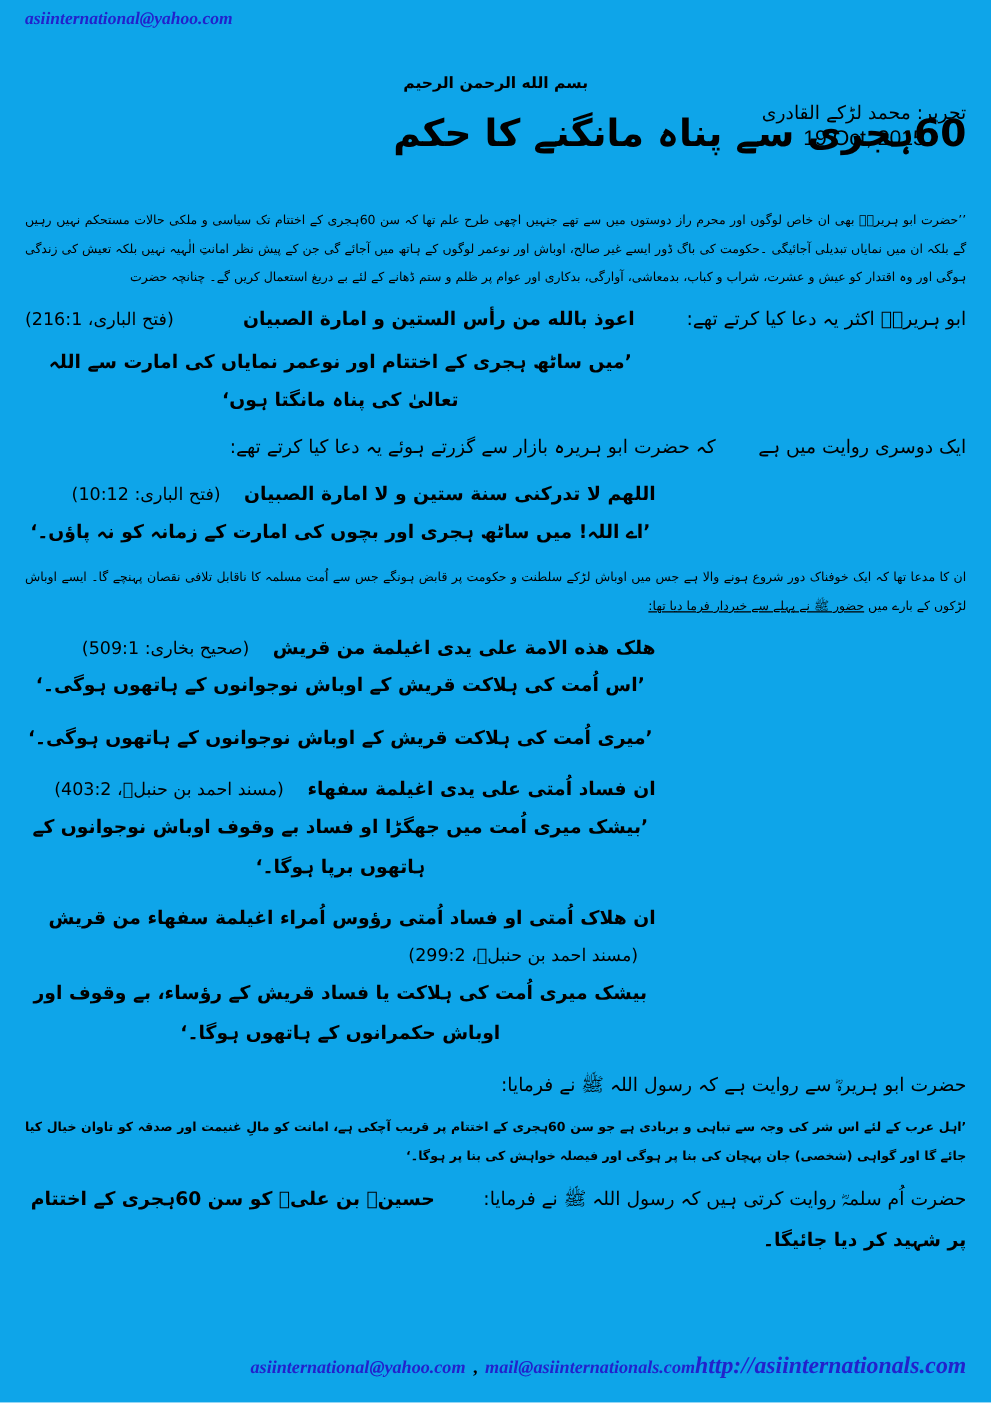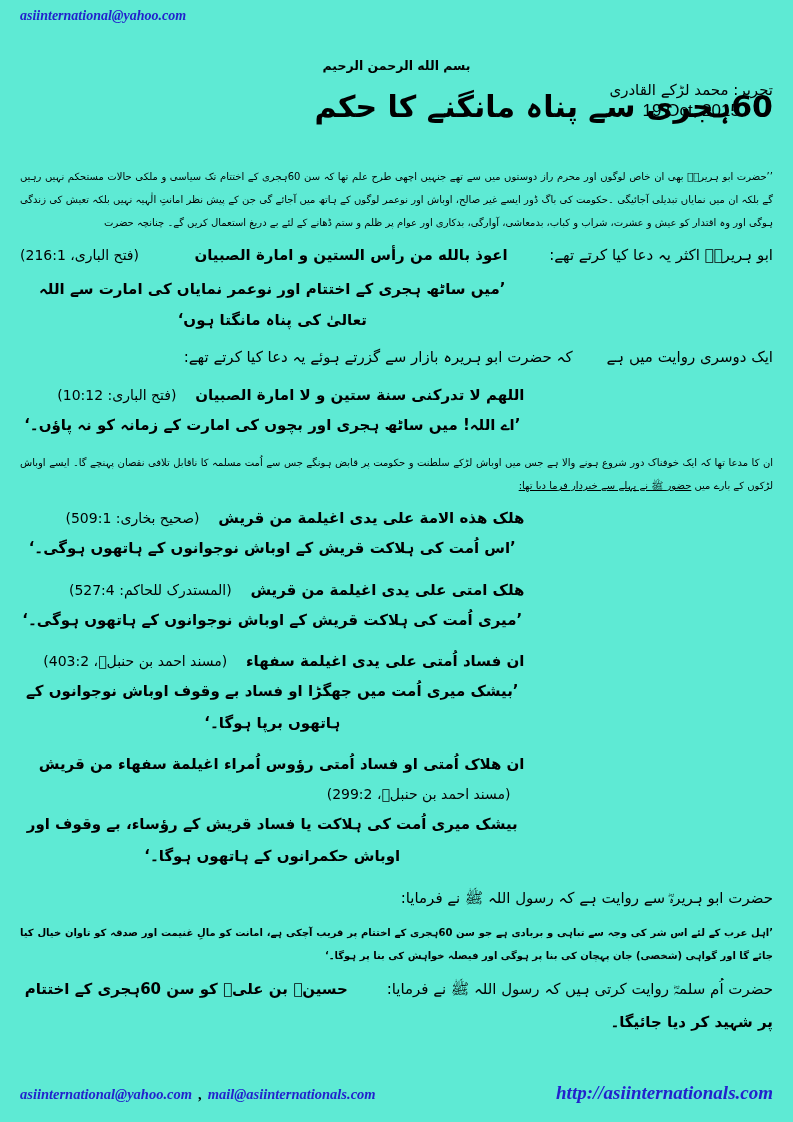--- a/index.html
+++ b/index.html
@@ -1,18 +1,18 @@
 <!DOCTYPE html>
 <html lang="ur"><head>
 <meta charset="utf-8">
 <style>
   html,body{margin:0;padding:0;background:#fff;}
   .page{
     width:793px;height:1122px;box-sizing:border-box;position:relative;
-    background:#5eead4;color:#000;overflow:hidden;
+    background:#0ea5e9;color:#000;overflow:hidden;
     padding:8px 20px 0 20px;
     font-family:"DejaVu Sans",sans-serif;
   }
   
   .topbar{display:grid;grid-template-columns:1fr auto 1fr;align-items:start;}
   .email-top{
     justify-self:start;color:#2222cc;font-family:"Liberation Serif",serif;
     font-style:italic;font-weight:bold;font-size:14px;direction:ltr;
   }
   .bismillah{justify-self:center;font-weight:bold;font-size:12.5px;direction:rtl;padding-top:2px;margin-top:48px;}
@@ -37,21 +37,21 @@
   .gap{display:inline-block;width:34px;}
   .arabic{font-weight:bold;font-size:15px;}
   .ref{font-size:14px;margin-right:14px;}
   .qcol{width:67%;}
   .qblock{margin:6px 0 10px 0;}
   .qline{direction:rtl;font-size:15px;line-height:2.0;}
   .qtrans{direction:rtl;text-align:center;font-weight:bold;font-size:15px;line-height:2.1;}
   
   .footer{
     position:absolute;left:20px;right:20px;bottom:18px;
-    display:flex;justify-content:space-between;align-items:baseline;
+    display:flex;justify-content:flex-end;align-items:baseline;
   }
   .footer-left{
     color:#2222cc;font-family:"Liberation Serif",serif;font-style:italic;
     font-weight:bold;font-size:14.5px;direction:ltr;
   }
   .footer-sep{color:#000;font-style:normal;padding:0 6px;}
   .website{
     color:#2222cc;font-family:"Liberation Serif",serif;font-style:italic;
     font-weight:bold;font-size:19px;direction:ltr;
   }
@@ -105,24 +105,20 @@
 
   <div class="qcol qblock">
     <div class="qline">
       <span class="arabic">هلک هذه الامة علی يدی اغيلمة من قريش</span>
       <span class="ref">(صحیح بخاری: 509:1)</span>
     </div>
     <div class="qtrans">’اس اُمت کی ہلاکت قریش کے اوباش نوجوانوں کے ہاتھوں ہوگی۔‘</div>
   </div>
 
   <div class="qcol qblock">
-    <div class="qline">
-      <span class="arabic">هلک امتی علی يدی اغيلمة من قريش</span>
-      <span class="ref">(المستدرک للحاکم: 527:4)</span>
-    </div>
     <div class="qtrans">’میری اُمت کی ہلاکت قریش کے اوباش نوجوانوں کے ہاتھوں ہوگی۔‘</div>
   </div>
 
   <div class="qcol qblock">
     <div class="qline">
       <span class="arabic">ان فساد اُمتی علی يدی اغيلمة سفهاء</span>
       <span class="ref">(مسند احمد بن حنبلؒ، 403:2)</span>
     </div>
     <div class="qtrans">’بیشک میری اُمت میں جھگڑا او فساد بے وقوف اوباش نوجوانوں کے ہاتھوں برپا ہوگا۔‘</div>
   </div>

